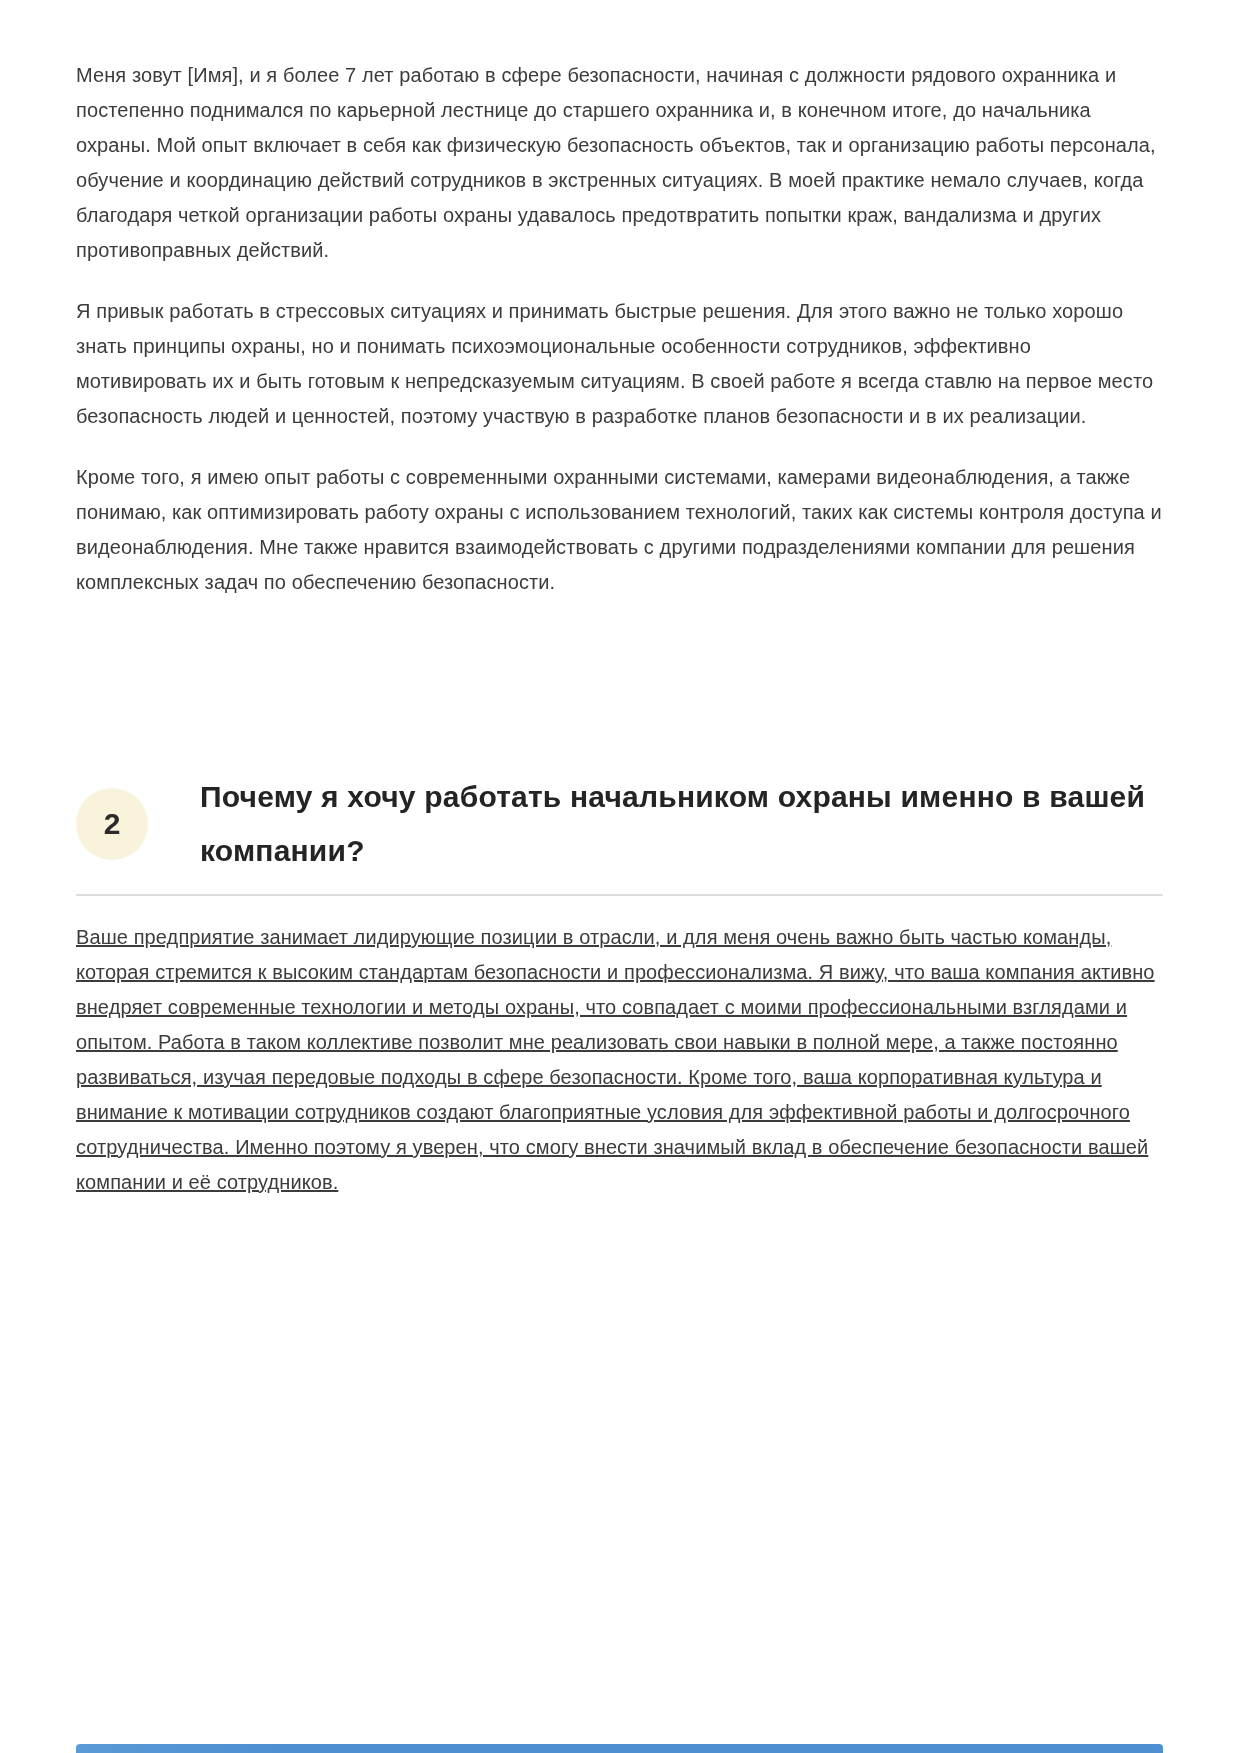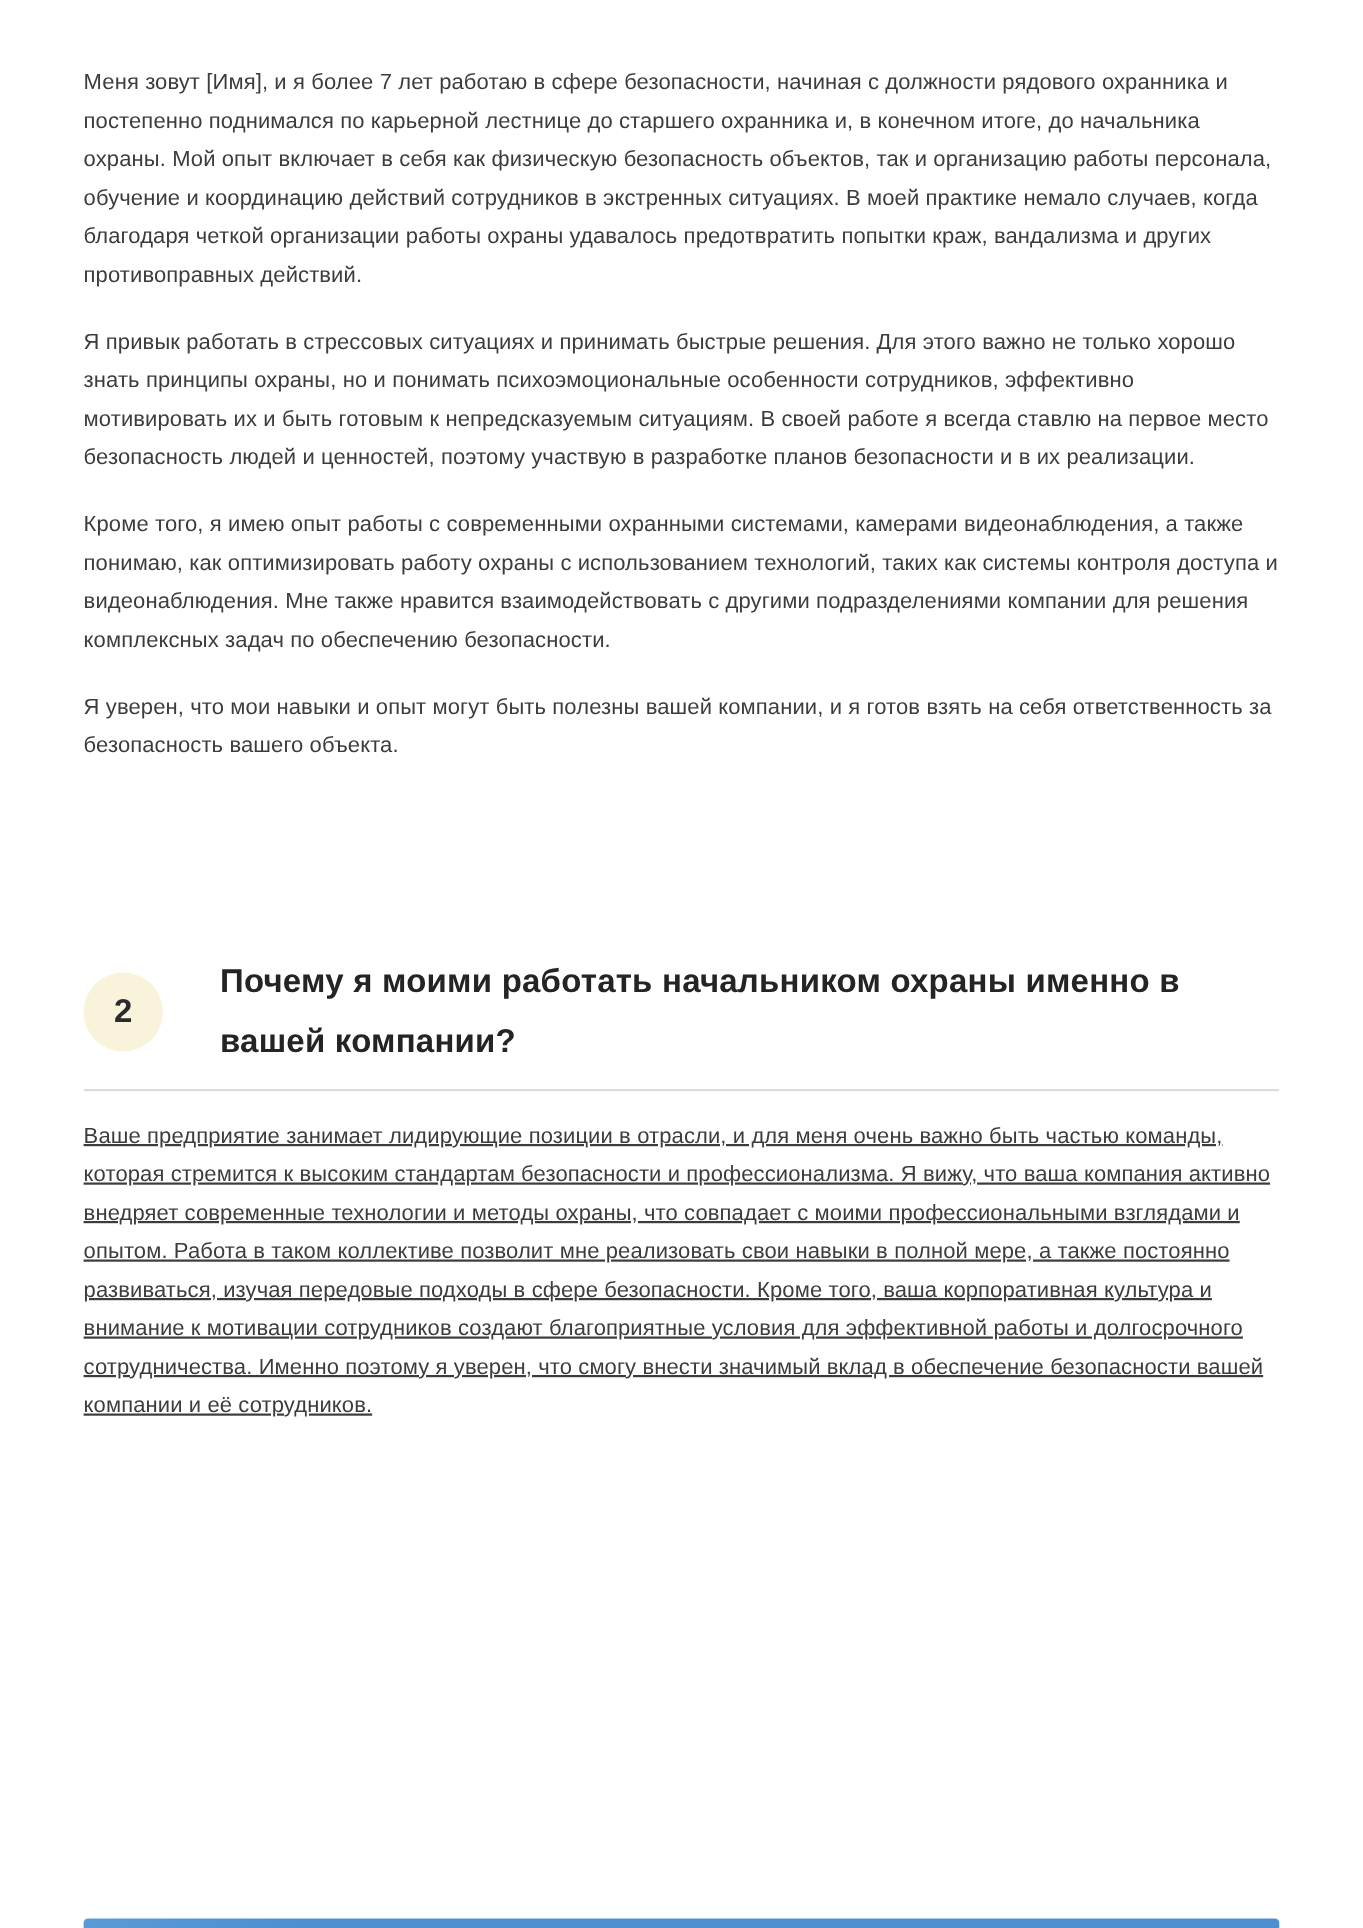--- a/index.html
+++ b/index.html
@@ -75,26 +75,25 @@
 </style>
 </head>
 <body>
 
 <div class="page">
 
   <div class="intro">
     <p class="para">Меня зовут [Имя], и я более 7 лет работаю в сфере безопасности, начиная с должности рядового охранника и постепенно поднимался по карьерной лестнице до старшего охранника и, в конечном итоге, до начальника охраны. Мой опыт включает в себя как физическую безопасность объектов, так и организацию работы персонала, обучение и координацию действий сотрудников в экстренных ситуациях. В моей практике немало случаев, когда благодаря четкой организации работы охраны удавалось предотвратить попытки краж, вандализма и других противоправных действий.</p>
     <p class="para">Я привык работать в стрессовых ситуациях и принимать быстрые решения. Для этого важно не только хорошо знать принципы охраны, но и понимать психоэмоциональные особенности сотрудников, эффективно мотивировать их и быть готовым к непредсказуемым ситуациям. В своей работе я всегда ставлю на первое место безопасность людей и ценностей, поэтому участвую в разработке планов безопасности и в их реализации.</p>
     <p class="para">Кроме того, я имею опыт работы с современными охранными системами, камерами видеонаблюдения, а также понимаю, как оптимизировать работу охраны с использованием технологий, таких как системы контроля доступа и видеонаблюдения. Мне также нравится взаимодействовать с другими подразделениями компании для решения комплексных задач по обеспечению безопасности.</p>
-    <p class="para">Я уверен, что мои навыки и опыт могут быть полезны вашей компании, и я готов взять на себя ответственность за безопасность вашего объекта.</p>
   </div>
 
   <div class="section-header">
     <div class="badge">2</div>
-    <h2 class="section-title">Почему я моими работать начальником охраны именно в вашей компании?</h2>
+    <h2 class="section-title">Почему я хочу работать начальником охраны именно в вашей компании?</h2>
   </div>
 
   <div class="divider"></div>
 
   <div class="section-body">
     <p class="para">Ваше предприятие занимает лидирующие позиции в отрасли, и для меня очень важно быть частью команды, которая стремится к высоким стандартам безопасности и профессионализма. Я вижу, что ваша компания активно внедряет современные технологии и методы охраны, что совпадает с моими профессиональными взглядами и опытом. Работа в таком коллективе позволит мне реализовать свои навыки в полной мере, а также постоянно развиваться, изучая передовые подходы в сфере безопасности. Кроме того, ваша корпоративная культура и внимание к мотивации сотрудников создают благоприятные условия для эффективной работы и долгосрочного сотрудничества. Именно поэтому я уверен, что смогу внести значимый вклад в обеспечение безопасности вашей компании и её сотрудников.</p>
   </div>
 
   <div class="bottom-bar"></div>
 

